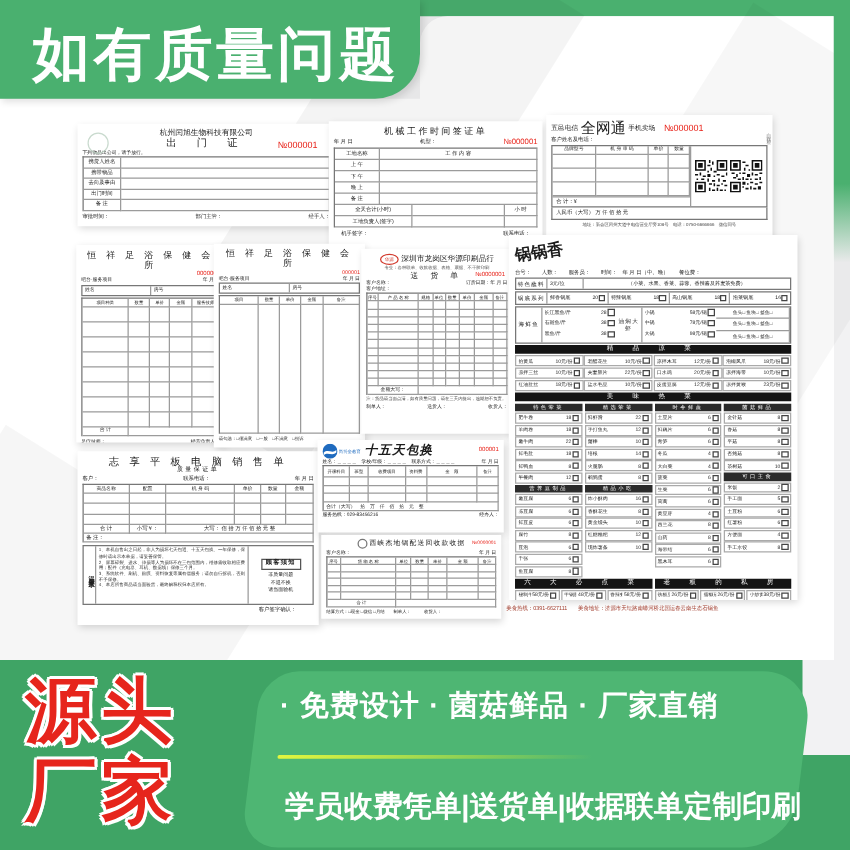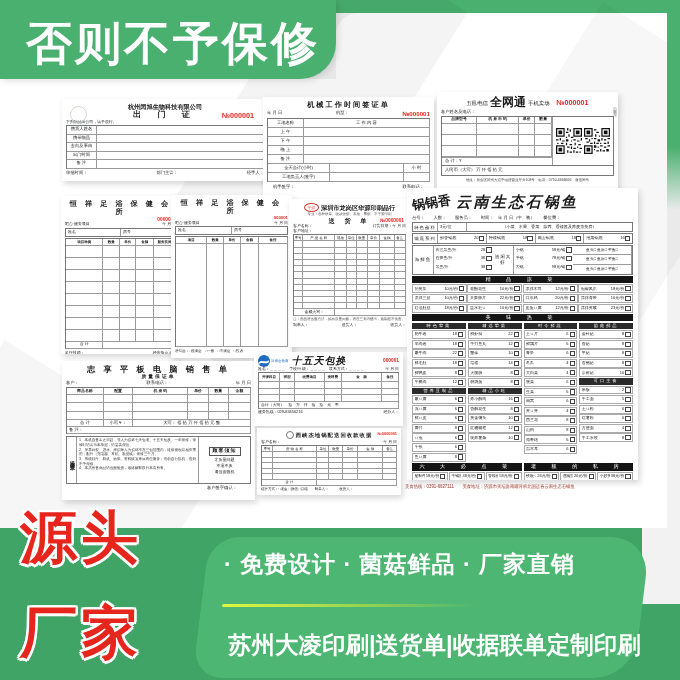--- a/index.html
+++ b/index.html
@@ -20,32 +20,32 @@
   #wg2{left:-70px;top:390px;width:250px;height:210px;background:rgba(0,0,0,.035)}
   #wg3{left:500px;top:30px;width:200px;height:330px;background:rgba(0,0,0,.03)}
   
   #band-a{left:0;top:528px;width:642px;height:152px;background:#3fa465}
   #band-b{left:0;top:604px;width:680px;height:76px;background:#3fa465}
   #band-panel{left:201px;top:537px;width:441px;height:141px;background:#4eb673;
               border-radius:30px 40px 40px 30px;transform:skewX(-7deg)}
   .bigred{left:20px;font-size:57px;font-weight:900;color:#e6251c;letter-spacing:4px;white-space:nowrap;
     text-shadow:-2.5px 0 #fff,2.5px 0 #fff,0 -2.5px #fff,0 2.5px #fff,
                 -2px -2px #fff,2px 2px #fff,-2px 2px #fff,2px -2px #fff}
-  #big1{top:500px}
+  #big1{top:531px}
   #big2{top:595px}
   #points{left:224px;top:549px;font-size:23px;font-weight:bold;color:#fff;letter-spacing:1px;white-space:nowrap}
   #sep{left:222px;top:604px;width:252px;height:3px;border-radius:2px;
        background:linear-gradient(90deg,#e3f63e,rgba(190,229,58,.5) 65%,rgba(190,229,58,0))}
   #products{left:228px;top:629px;font-size:23.5px;font-weight:bold;color:#fff;white-space:nowrap}
   
   .card{position:absolute;background:#fff;box-sizing:border-box;padding:4px;
         box-shadow:1.5px 2.5px 6px rgba(0,0,0,.16);overflow:hidden;line-height:1.15}
   .t3{font-size:3.5px}.t35{font-size:3.9px}.t4{font-size:4.3px}.t45{font-size:4.8px}
   .t5{font-size:5.4px}.t6{font-size:6.2px}.t7{font-size:7.2px}.t8{font-size:8.2px}
-  .red{color:#e8231a}.b{font-weight:bold}.ctr{text-align:center}.rgt{text-align:right}
+  .red{color:#e8231a}.b{font-weight:normal}.ctr{text-align:center}.rgt{text-align:right}
   .row{display:flex;align-items:center}.sp{justify-content:space-between}
   .tb{border-left:.6px solid #777;border-top:.6px solid #777;margin-top:1px}
   .gr{display:grid}
   .gr>span{border-right:.55px solid #9b9b9b;border-bottom:.55px solid #9b9b9b;
            display:flex;align-items:center;justify-content:center;overflow:hidden;min-width:0}
   .vside{position:absolute;right:1.5px;top:12px;writing-mode:vertical-rl;font-size:3.7px;color:#888;letter-spacing:1.5px}
   
   #card-pass .stamp{position:absolute;left:8px;top:7px;width:15px;height:15px;border:1.2px solid #b7cdbd;border-radius:50%;opacity:.75}
   .pass-cols{grid-template-columns:30px 1fr}
   .rh85{height:8.5px}
@@ -126,21 +126,21 @@
 <body>
 
 <div class="abs green" id="top-bar"></div>
 <div class="abs" id="wp1"></div>
 <div class="abs" id="wp2"></div>
 <div class="abs wedge" id="wg1"></div>
 <div class="abs wedge" id="wg2"></div>
 <div class="abs wedge" id="wg3"></div>
 <div class="abs green" id="right-strip"></div>
 <div class="abs green" id="hdr-block"></div>
-<div class="abs" id="hdr-title">否则不予保修</div>
+<div class="abs" id="hdr-title">如有质量问题</div>
 
 <div class="card" id="card-pass" style="left:62px;top:99px;width:206px;height:82px">
   <div class="stamp"></div>
   <div class="ctr t6 b">杭州闰旭生物科技有限公司</div>
   <div class="row" style="justify-content:center;position:relative">
     <span class="t8 b" style="letter-spacing:7px">出  门  证</span>
     <span class="red b t7" style="position:absolute;right:10px;top:2px">№000001</span>
   </div>
   <div class="t35">下列物品出公司，请予放行。</div>
   <div class="tb">
@@ -216,21 +216,21 @@
         <span></span>
       </div>
   </div>
   <div class="row sp t4" style="margin-top:2.5px;padding:0 6px">
     <span>机手签字：</span>
     <span>联系电话：</span>
   </div>
 </div>
 
 <div class="card" id="card-phone" style="left:437px;top:92px;width:181px;height:99px">
-  <div class="row" style="justify-content:center;gap:2px">
+  <div class="row" style="gap:2px">
     <span class="t5">五邑电信</span>
     <span class="b" style="font-size:12px">全网通</span>
     <span class="t5">手机卖场</span>
     <span class="red b t7" style="margin-left:5px">№000001</span>
   </div>
   <div class="t4">客户姓名及电话：</div>
   <div class="phone-box">
     <div class="phone-tbl">
       <div class="gr phone-cols rh7" style="grid-auto-flow:column">
           <span class="t35 b">品牌型号</span>
@@ -554,21 +554,20 @@
 
   <span>制单人：</span>
       <span>送货人：</span>
       <span>收货人：</span>
     </div>
 </div>
 
 <div class="card" id="card-menu" style="left:407px;top:188px;width:231px;height:292px;padding:4px 5px">
   <div class="row" style="height:22px">
     <span id="mbrand">锅锅香</span>
-    <span id="mtitle">云南生态石锅鱼</span>
   </div>
   <div class="t4" style="margin-top:2px">台号：　　人数：　　服务员：　　时间：　年 月 日（中、晚）　　餐位费：</div>
   <div class="diprow">
     <span class="plabel">特色蘸料</span>
     <span class="pcell" style="flex:0 0 24px">3元/位</span>
     <span class="pcell ctr" style="justify-content:center">（小菜、水果、香菜、蒜蓉、香辣酱及荞麦茶免费）</span>
   </div>
   <div class="potrow">
     <span class="plabel">锅底系列</span>
     <span style="display:flex;flex:1;min-width:0">
@@ -1273,13 +1272,13 @@
   <div class="t3" style="margin-top:1.5px">结算方式：□现金  □微信  □月结　　制单人：　　　收货人：</div>
 </div>
 
 <div class="abs" id="band-a"></div>
 <div class="abs" id="band-b"></div>
 <div class="abs" id="band-panel"></div>
 <div class="abs bigred" id="big1">源头</div>
 <div class="abs bigred" id="big2">厂家</div>
 <div class="abs" id="points">· 免费设计  · 菌菇鲜品  · 厂家直销</div>
 <div class="abs" id="sep"></div>
-<div class="abs" id="products">苏州大凌印刷|送货单|收据联单定制印刷</div>
+<div class="abs" id="products">学员收费凭单|送货单|收据联单定制印刷</div>
 
 </body></html>

